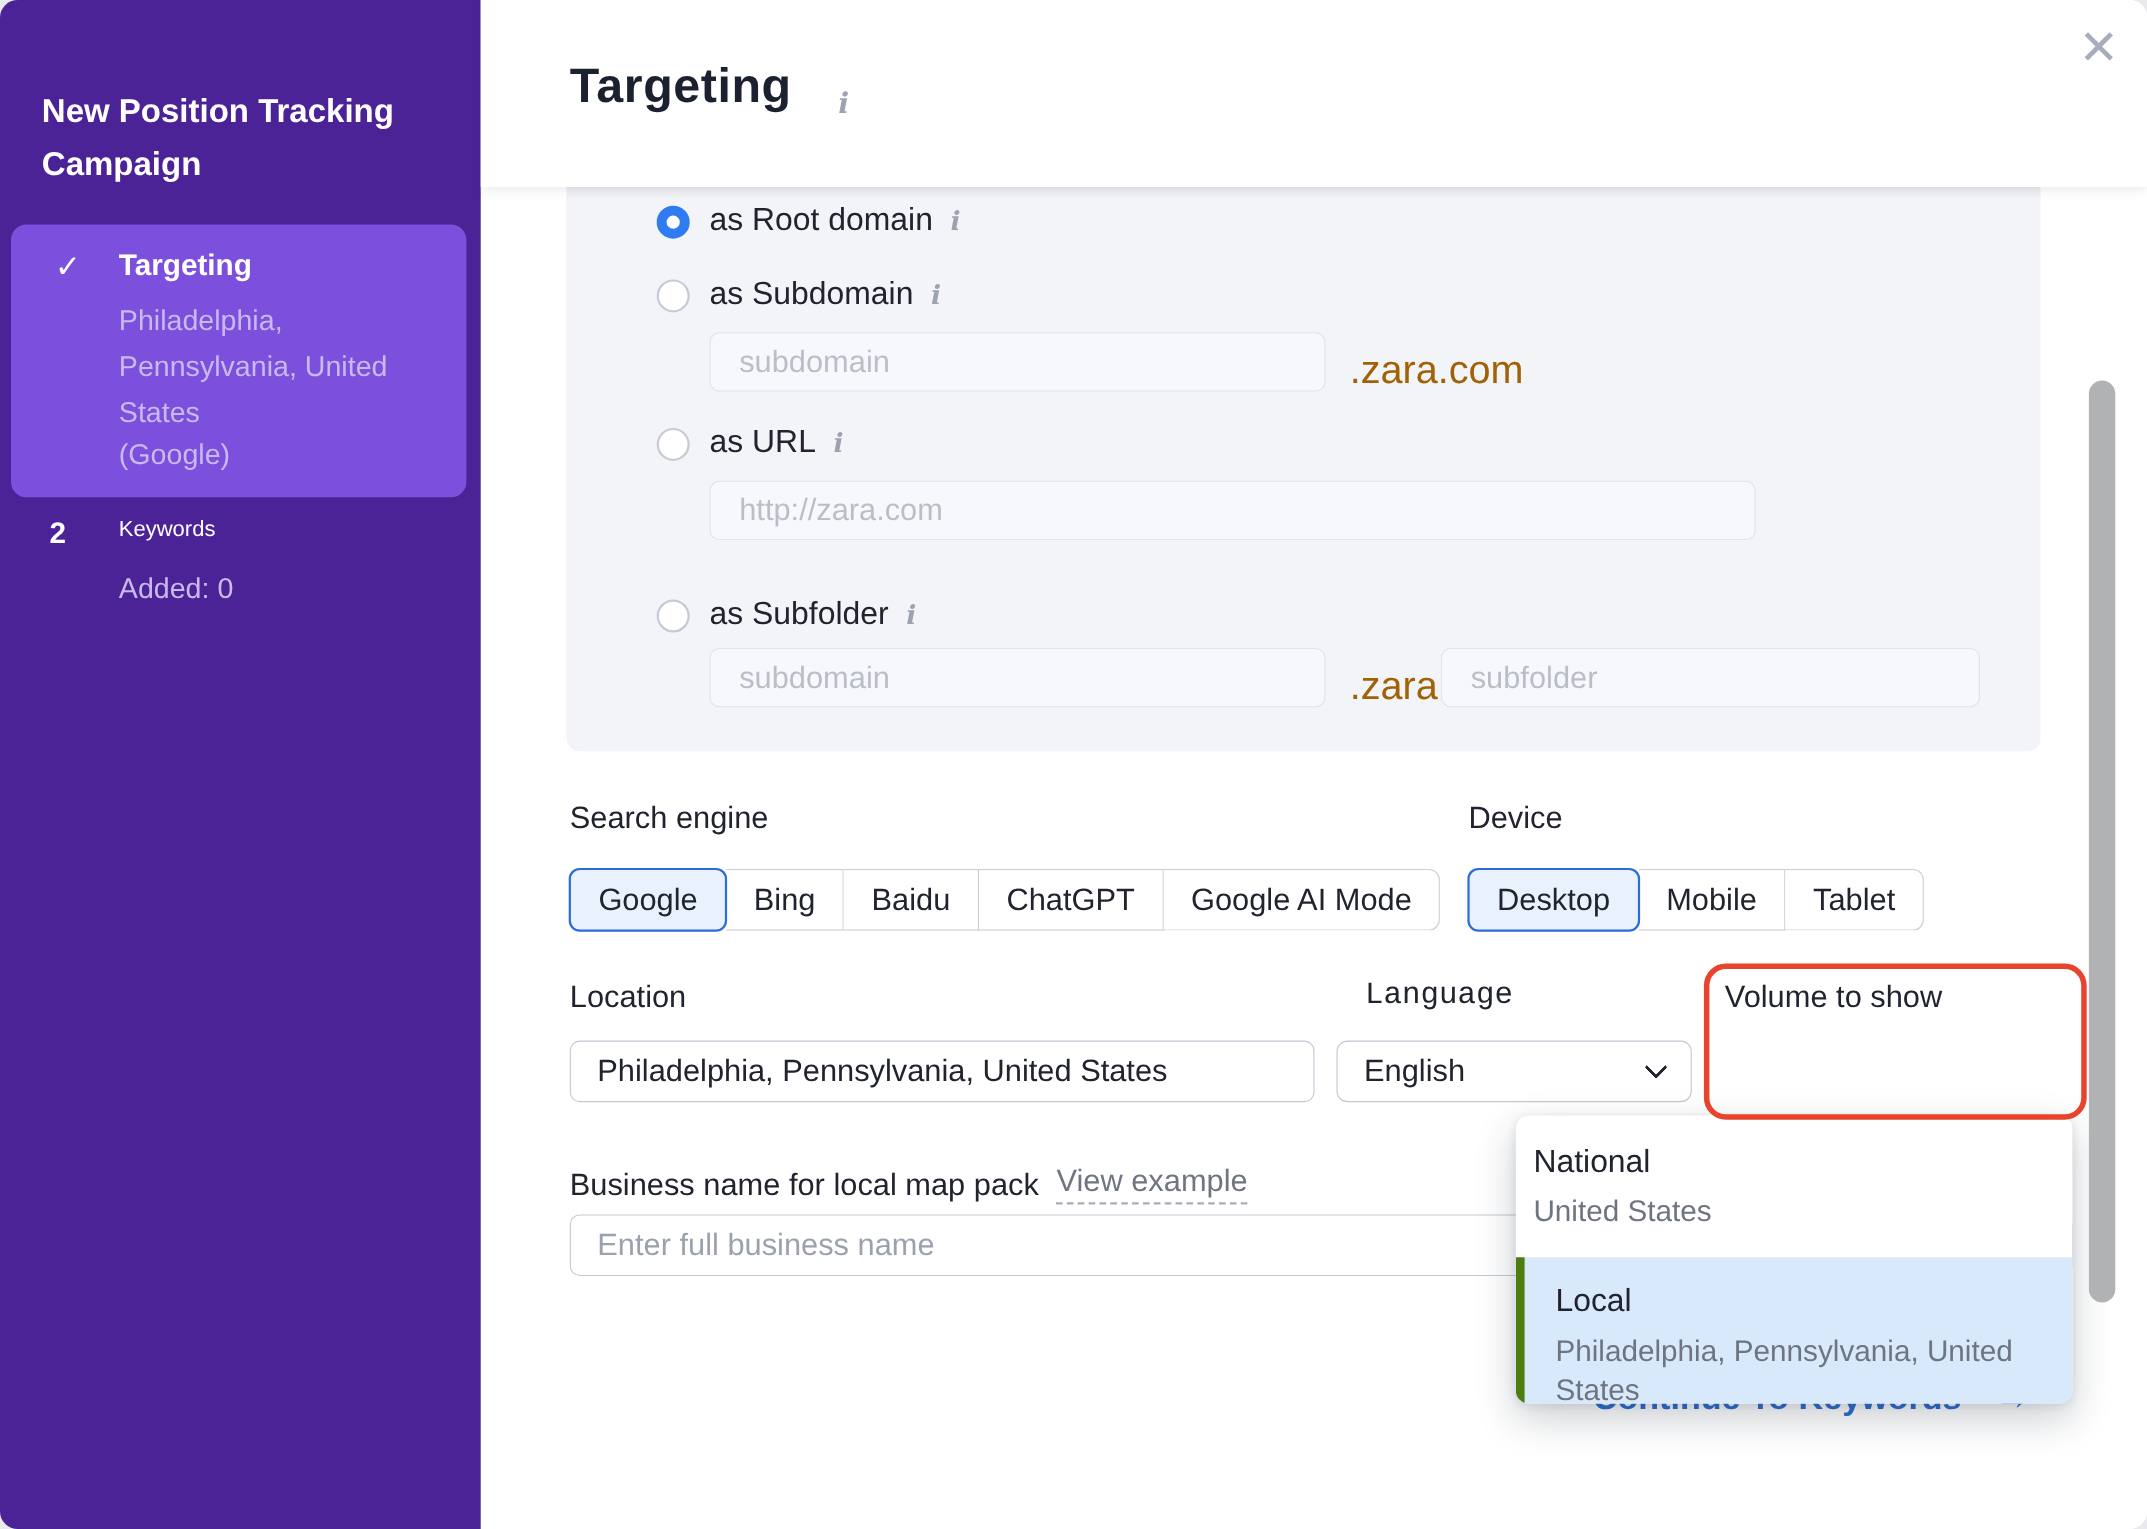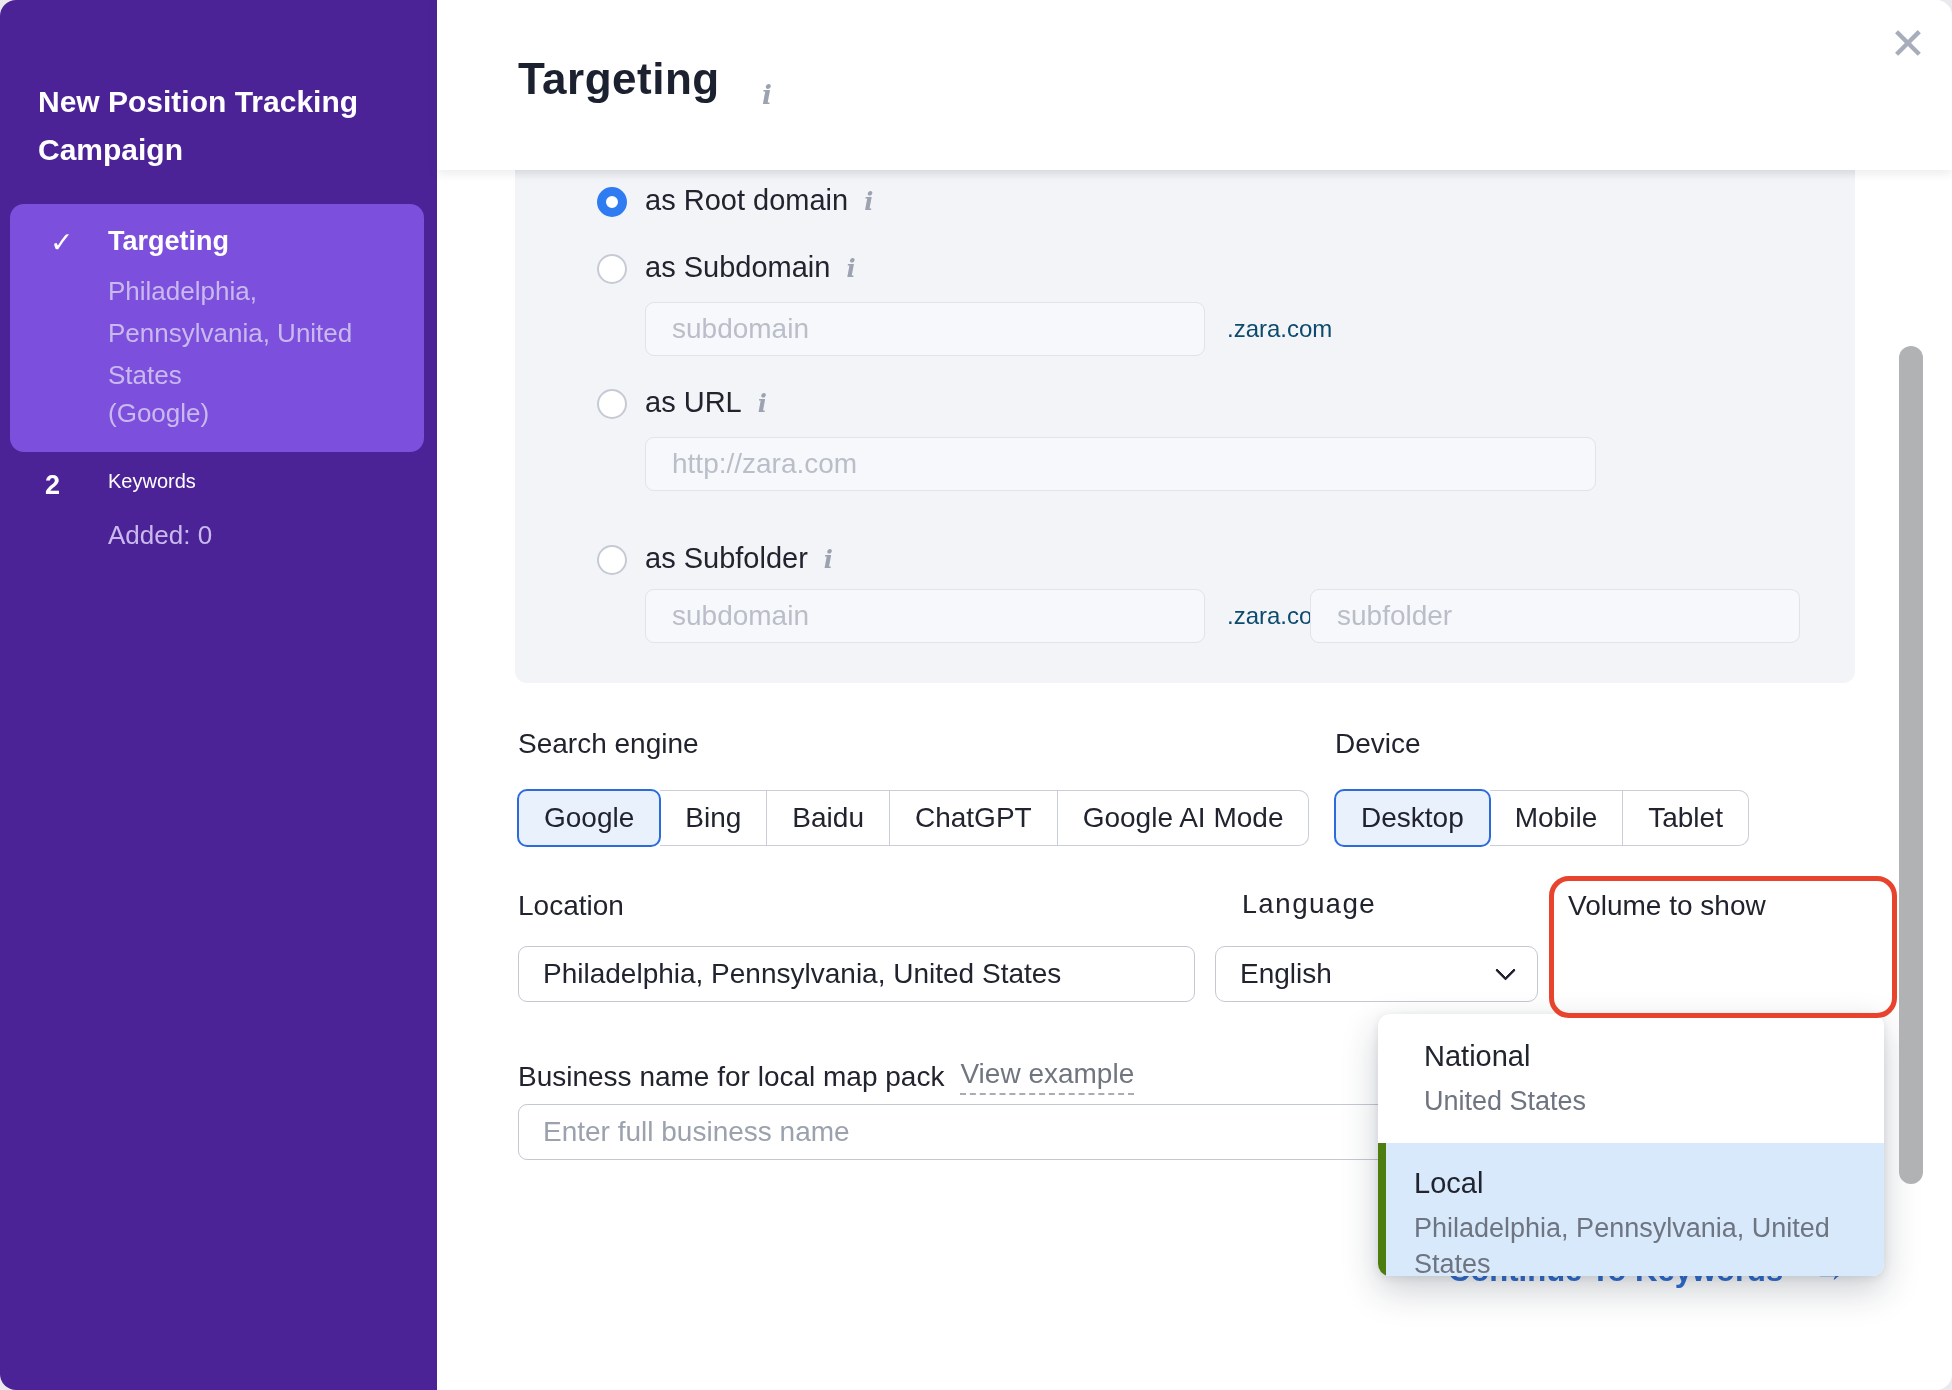--- a/index.html
+++ b/index.html
@@ -28,21 +28,21 @@
   .close-x{font-size:44px;color:#a7adba;line-height:1;}
 
   
   .scope-panel{position:absolute;left:515px;top:169px;width:1340px;height:514px;background:#f3f4f7;border-radius:0 0 12px 12px;box-shadow:inset 0 10px 10px -8px rgba(50,60,80,0.10);}
   .radio{position:absolute;width:30px;height:30px;border-radius:50%;background:#ffffff;border:2px solid #c5cad4;cursor:pointer;}
   .radio.checked{border:9px solid #2f7bf2;}
   .scope-label{position:absolute;font-size:29px;font-weight:500;color:#21242e;}
   .scope-label .info-i{font-size:24px;margin-left:16px;}
   .g-input{position:absolute;height:54px;background:#f7f8fb;border:1.5px solid #e0e3e9;border-radius:9px;font-size:28px;color:#21242e;padding:0 26px;outline:none;}
   .g-input::placeholder{color:#b9bec9;}
-  .suffix{position:absolute;font-size:24px;color:#0c4a6e;}
+  .suffix{position:absolute;font-size:36px;color:#a16207;}
 
   
   .form-label{position:absolute;font-size:28px;color:#21242e;}
   .seg-group{position:absolute;display:flex;height:56px;}
   .seg{display:flex;align-items:center;justify-content:center;padding:0 25px;background:#ffffff;border:1.5px solid #c9ced8;border-left-width:0;font-size:28px;color:#21242e;cursor:pointer;white-space:nowrap;}
   .seg:first-child{border-left-width:1.5px;border-radius:10px 0 0 10px;}
   .seg:last-child{border-radius:0 10px 10px 0;}
   .seg.selected{background:#e9f1fd;border:2px solid #2b6bdb;border-radius:10px;margin:-1px;z-index:2;}
   .w-input{position:absolute;height:56px;background:#ffffff;border:1.5px solid #c3c8d2;border-radius:9px;font-size:28px;color:#21242e;padding:0 24px;outline:none;}
   .w-input::placeholder{color:#9ba1ad;}
@@ -55,21 +55,21 @@
   .biz-link{font-size:28px;color:#70757f;border-bottom:2.5px dashed #a7acb6;padding-bottom:3px;cursor:pointer;}
 
   
   .continue{position:absolute;left:1448px;top:1252px;display:flex;align-items:center;gap:30px;z-index:2;cursor:pointer;}
   .continue .txt{font-size:31px;font-weight:700;color:#2e6dd2;}
   .continue .arrow{font-size:32px;font-weight:700;color:#2e6dd2;}
 
   
   .dropdown{position:absolute;left:1378px;top:1014px;width:506px;height:262px;background:#ffffff;border-radius:12px;box-shadow:0 14px 36px rgba(25,35,55,0.22),0 2px 8px rgba(25,35,55,0.10);z-index:10;overflow:hidden;}
   .dd-item{cursor:pointer;}
-  .dd-item.plain{padding:26px 30px 24px 46px;}
+  .dd-item.plain{padding:26px 30px 24px 16px;}
   .dd-item.hl{background:#d8e9fc;border-left:8px solid #4d7c0f;padding:24px 30px 26px 28px;}
   .dd-title{font-size:29px;color:#21242e;}
   .dd-sub{font-size:27px;line-height:36px;color:#6e7480;margin-top:10px;width:450px;}
 
   
   .scroll-thumb{position:absolute;left:1899px;top:346px;width:24px;height:838px;background:#b1b2b4;border-radius:12px;z-index:30;cursor:grab;}
 </style>
 </head>
 <body>
 

